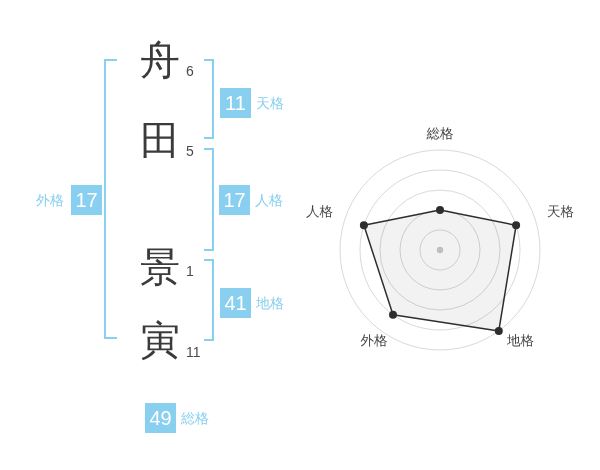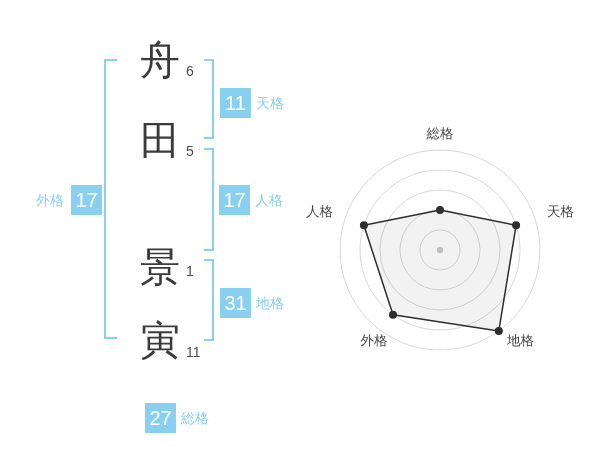--- a/index.html
+++ b/index.html
@@ -61,27 +61,27 @@
   <div class="bracket open-left br-tenkaku"></div>
   <div class="bracket open-left br-jinkaku"></div>
   <div class="bracket open-left br-chikaku"></div>
 
   <div class="score-box box-tenkaku">11</div>
   <div class="score-label lbl-tenkaku">天格</div>
 
   <div class="score-box box-jinkaku">17</div>
   <div class="score-label lbl-jinkaku">人格</div>
 
-  <div class="score-box box-chikaku">31</div>
+  <div class="score-box box-chikaku">41</div>
   <div class="score-label lbl-chikaku">地格</div>
 
   <div class="score-label lbl-gaikaku">外格</div>
   <div class="score-box box-gaikaku">17</div>
 
-  <div class="score-box box-soukaku">27</div>
+  <div class="score-box box-soukaku">49</div>
   <div class="score-label lbl-soukaku">総格</div>
 
   <svg id="radar" class="radar" width="290" height="260" viewBox="0 0 290 260">
       <circle cx="140" cy="140" r="20.0" fill="none" stroke="#d9d9d9" stroke-width="1"></circle>
       <circle cx="140" cy="140" r="40.0" fill="none" stroke="#d9d9d9" stroke-width="1"></circle>
       <circle cx="140" cy="140" r="60.0" fill="none" stroke="#d9d9d9" stroke-width="1"></circle>
       <circle cx="140" cy="140" r="80.0" fill="none" stroke="#d9d9d9" stroke-width="1"></circle>
       <circle cx="140" cy="140" r="100.0" fill="none" stroke="#d9d9d9" stroke-width="1"></circle>
       <polygon points="140.0,100.0 216.1,115.3 198.8,220.9 93.0,204.7 63.9,115.3" fill="rgba(0,0,0,0.05)" stroke="#2e2e2e" stroke-width="1.5" stroke-linejoin="round"></polygon>
       <circle cx="140.0" cy="100.0" r="4" fill="#2e2e2e"></circle>

